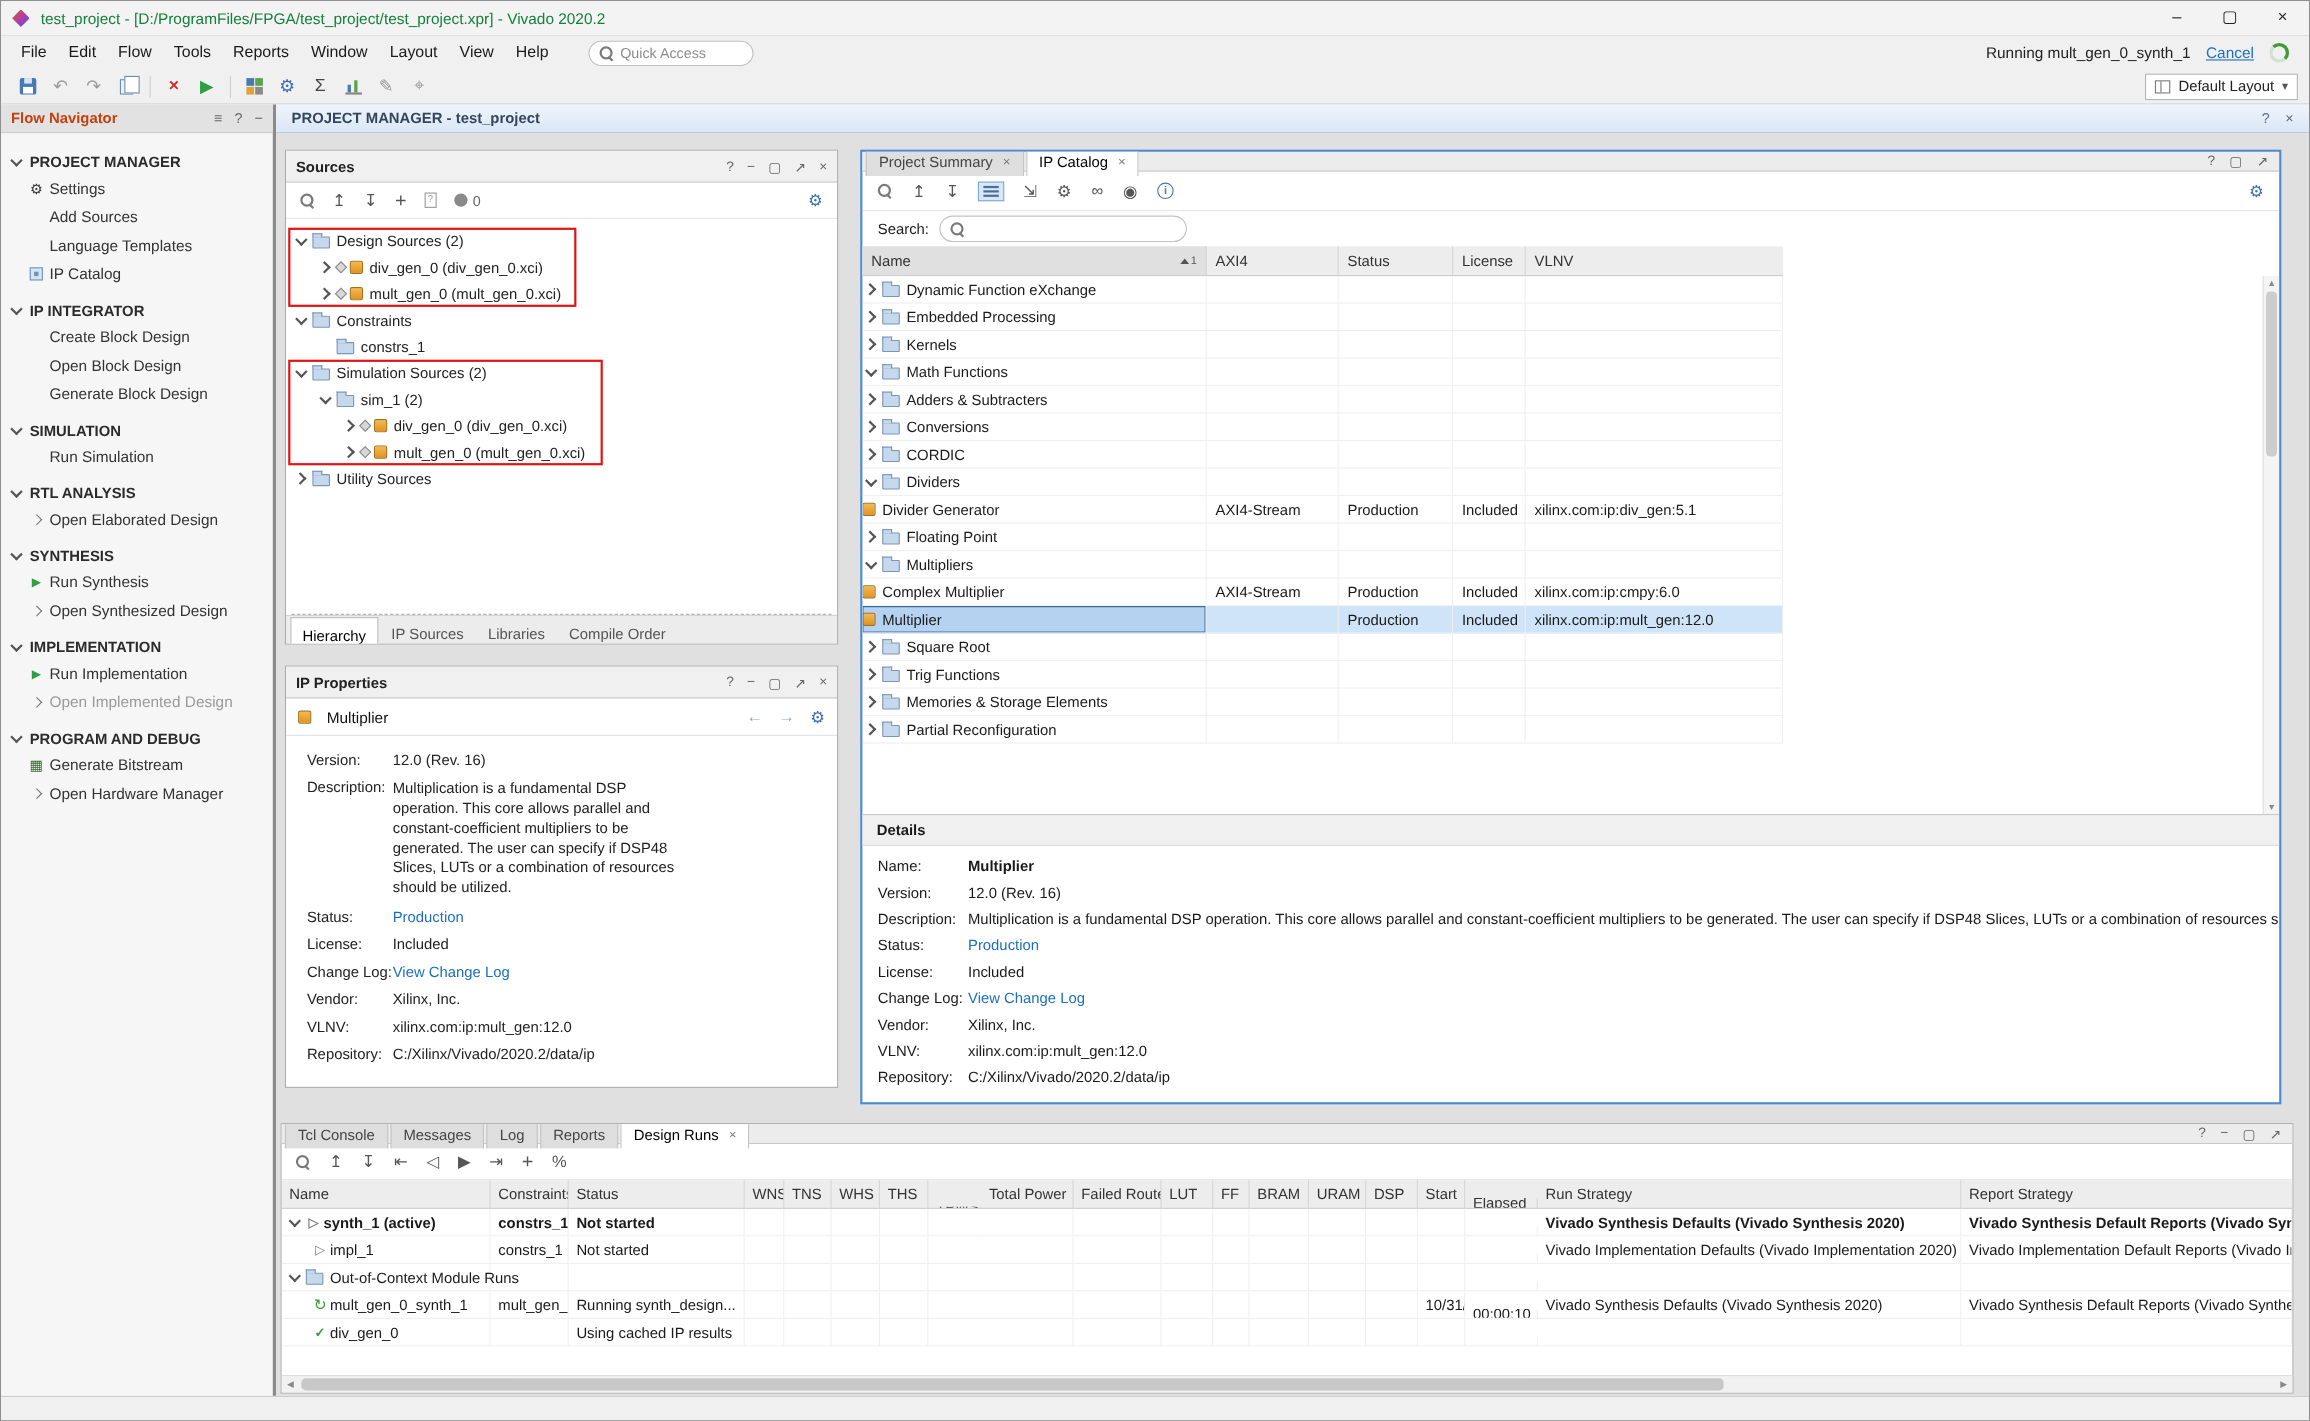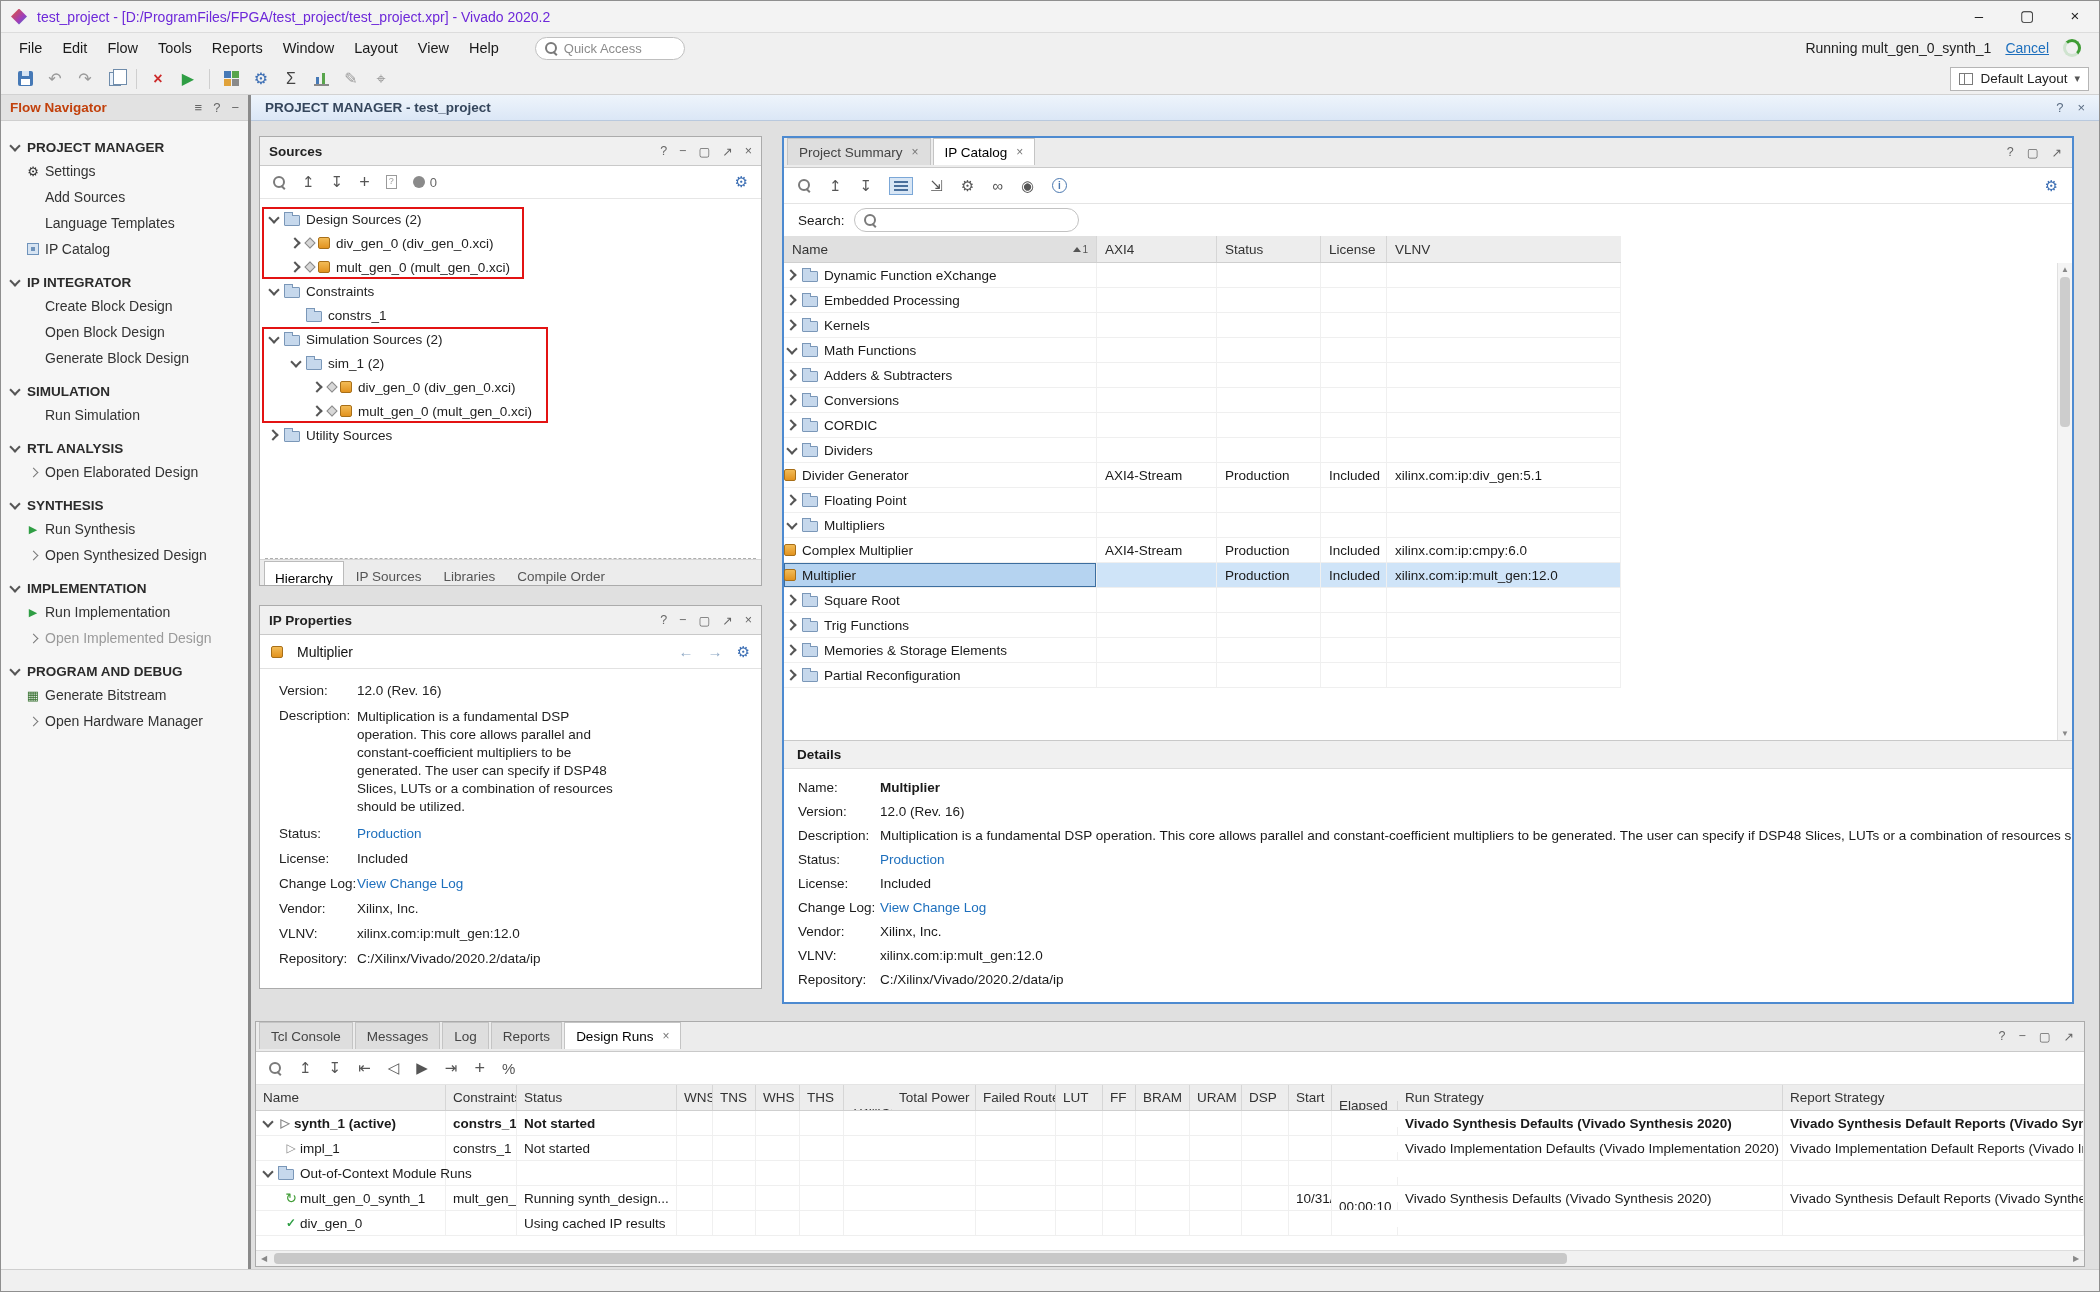--- a/index.html
+++ b/index.html
@@ -3,21 +3,21 @@
 <meta charset="utf-8">
 <style>
   * { margin:0; padding:0; box-sizing:border-box; }
   html,body { width:2100px; height:1292px; overflow:hidden; }
   body { font-family:"Liberation Sans", sans-serif; font-size:14px; color:#1a1a1a; background:#e8e8e8; }
   .window { position:relative; width:2100px; height:1292px; background:#f0f0f0; border:1px solid #8f8f8f; }
 
   
   .titlebar { height:32px; display:flex; align-items:center; background:#f3f3f3; border-bottom:1px solid #dcdcdc; padding-left:10px; }
   .vivado-logo { width:16px; height:16px; background:linear-gradient(135deg,#e4572e 0%,#a13dba 60%,#2e77d0 100%); clip-path:polygon(50% 0,100% 50%,50% 100%,0 50%); flex:none; }
-  .title-text { margin-left:10px; font-size:14px; color:#6d28d9; }
+  .title-text { margin-left:10px; font-size:14px; color:#15803d; }
   .win-controls { margin-left:auto; display:flex; height:100%; }
   .win-btn { width:48px; height:32px; text-align:center; line-height:30px; font-size:15px; color:#222; }
 
   
   .menubar { height:30px; display:flex; align-items:center; padding:0 8px; background:#f0f0f0; }
   .menu-item { padding:3px 10px; font-size:14.5px; color:#1a1a1a; }
   .quick-access { margin-left:26px; width:150px; height:23px; border:1px solid #bfbfbf; border-radius:12px; background:#fff; display:flex; align-items:center; padding:0 9px; gap:6px; color:#8c8c8c; font-size:13px; }
   .menubar-right { margin-left:auto; display:flex; align-items:center; gap:14px; padding-right:10px; }
   .running-status { font-size:14px; color:#222; }
   .cancel-link { color:#1d6fbd; text-decoration:underline; font-size:14px; cursor:pointer; }
@@ -115,21 +115,21 @@
   .gear-blue { color:#3d6fb4; font-size:15px; }
   .ipp-fields { padding:14px 0 0 19px; font-size:13.5px; overflow:hidden; }
   .fieldrow { display:flex; margin-bottom:10px; }
   .flabel { width:78px; flex:none; color:#222; }
   .fval { color:#222; }
   .fval.desc { width:262px; line-height:18px; }
   .link { color:#1d6fbd; }
 
   
   .catalog { left:531px; top:15px; width:1292px; height:868px; border:2px solid #4d8ad0; }
-  .tabbar { height:30px; background:#ececec; border-bottom:1px solid #c9c9c9; display:flex; align-items:flex-start; padding-left:3px; gap:2px; flex:none; }
+  .tabbar { height:18px; background:#ececec; border-bottom:1px solid #c9c9c9; display:flex; align-items:center; padding-left:3px; gap:2px; flex:none; }
   .tab { height:27px; display:flex; align-items:center; padding:0 11px; background:#dedede; border:1px solid #c4c4c4; border-bottom:none; font-size:13.5px; color:#444; gap:9px; }
   .tab.active { background:#fff; color:#000; }
   .tab .x { color:#777; font-size:12px; }
   .tab-icons { margin-left:auto; display:flex; gap:13px; color:#666; font-size:12.5px; padding:0 10px; align-self:center; }
   .subtabs { height:31px; display:flex; align-items:center; padding:0 13px; gap:12px; border-bottom:1px solid #e0e0e0; font-size:13.5px; flex:none; }
   .subtab { color:#222; } .subtab.active { font-weight:bold; }
   .subtab-sep { color:#bbb; }
   .cat-toolbar { height:36px; display:flex; align-items:center; gap:18px; padding:0 14px; border-bottom:1px solid #e4e4e4; flex:none; }
   .cti { color:#555; font-size:15px; display:flex; align-items:center; }
   .cti.hl { background:#d8e6f5; box-shadow:0 0 0 1px #7ba7d7; padding:2px 4px; }

